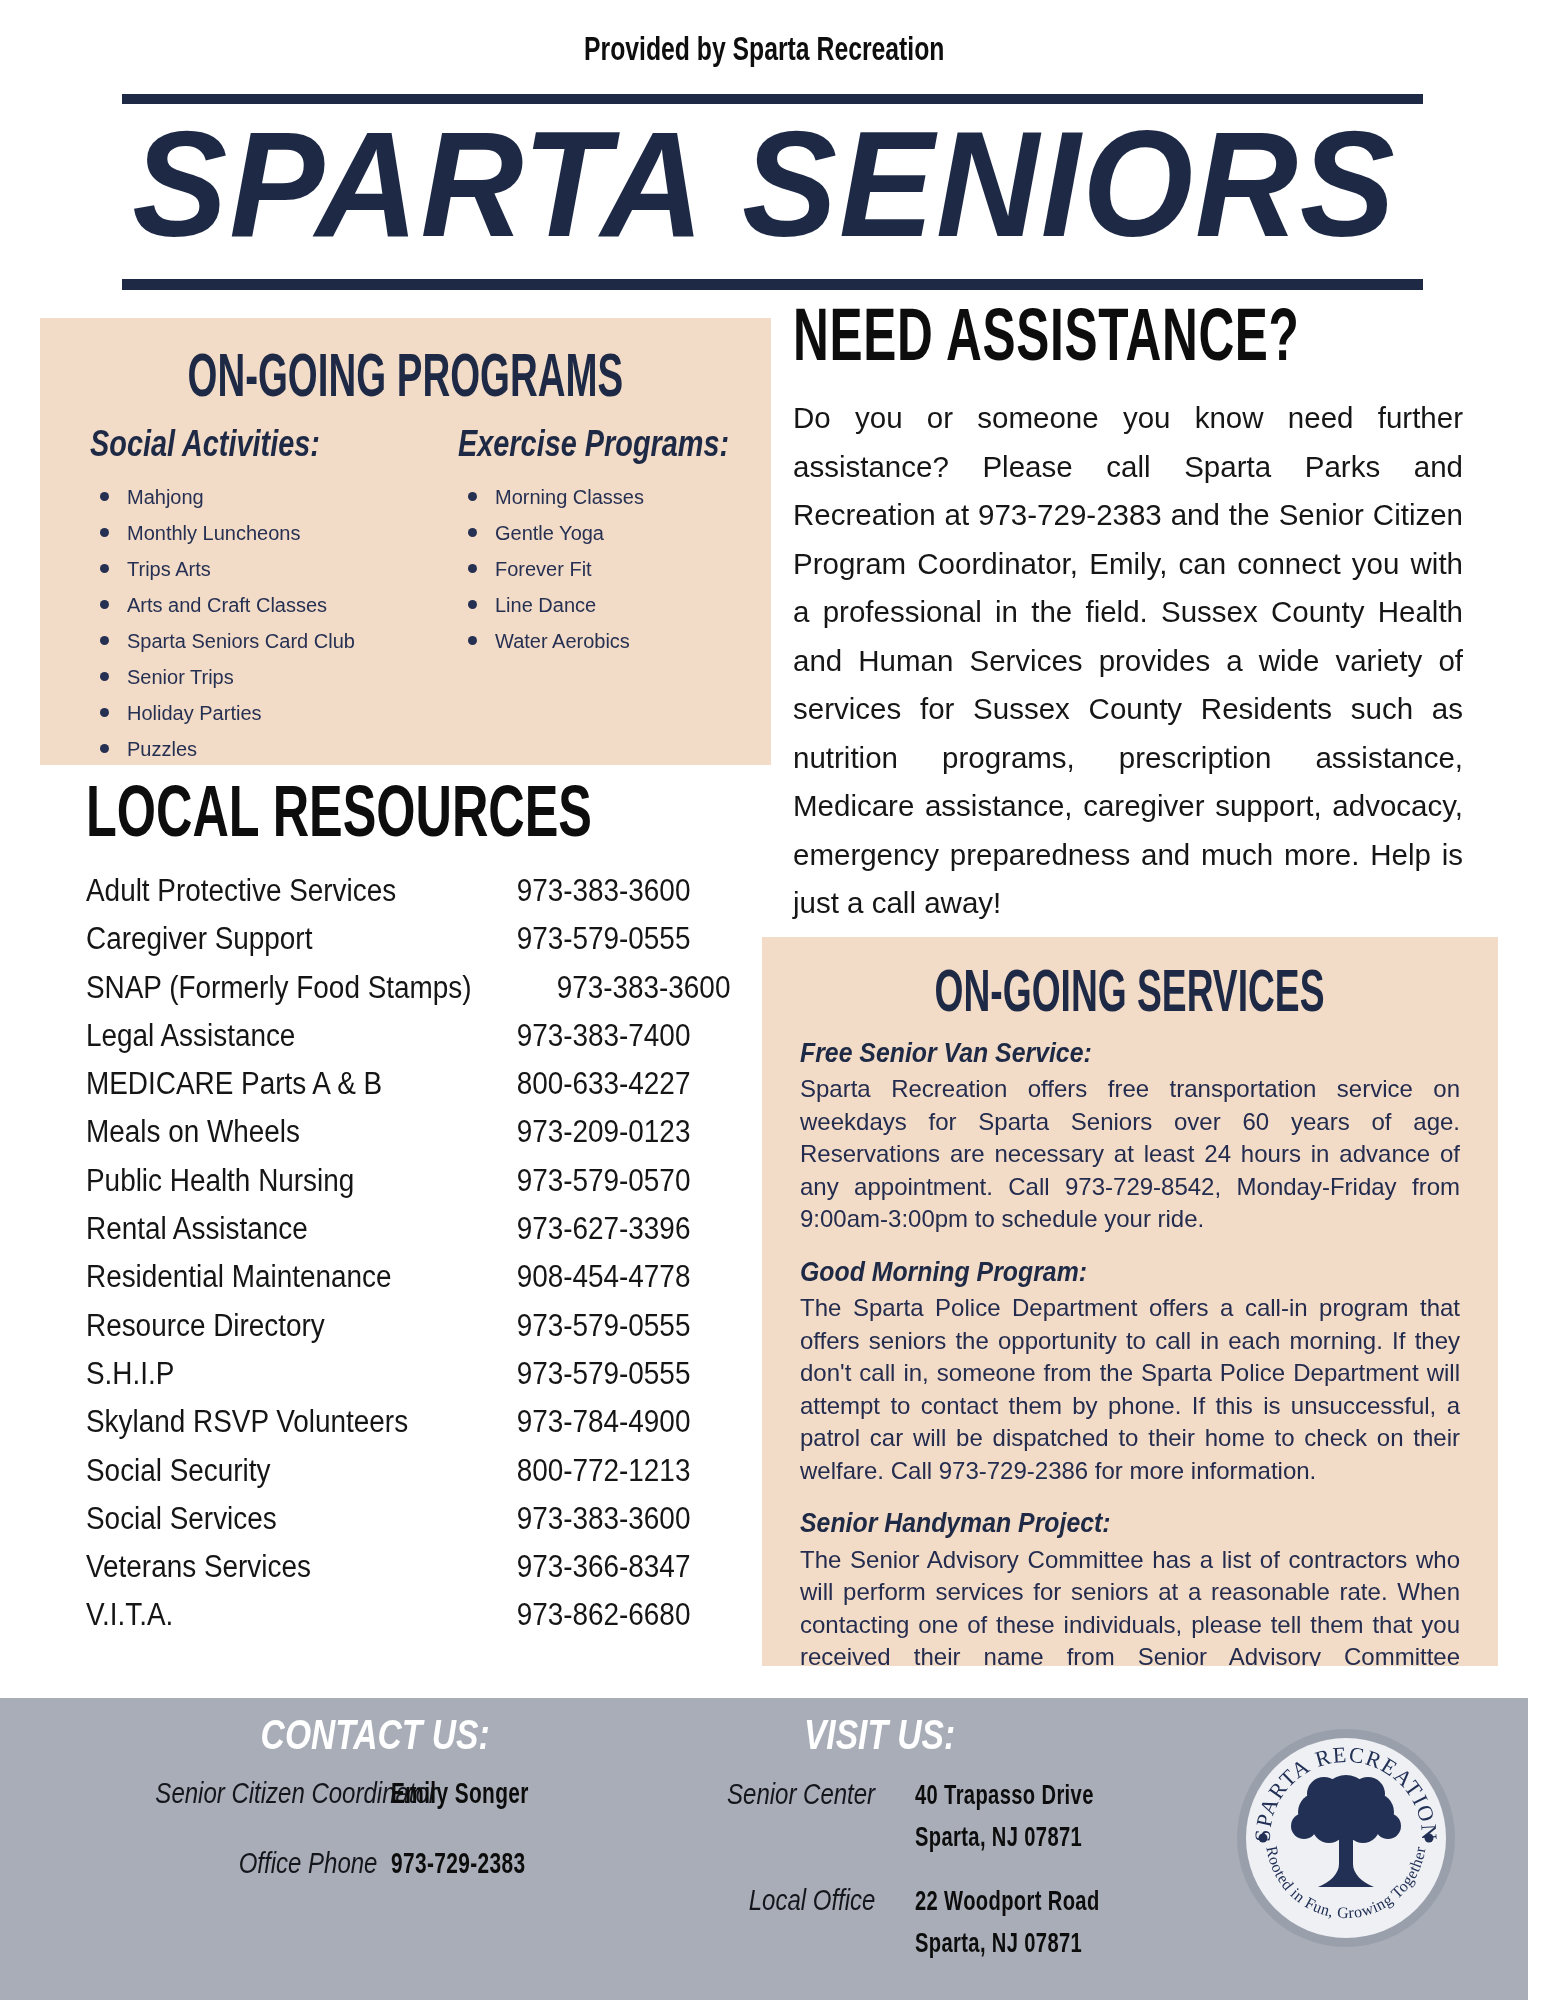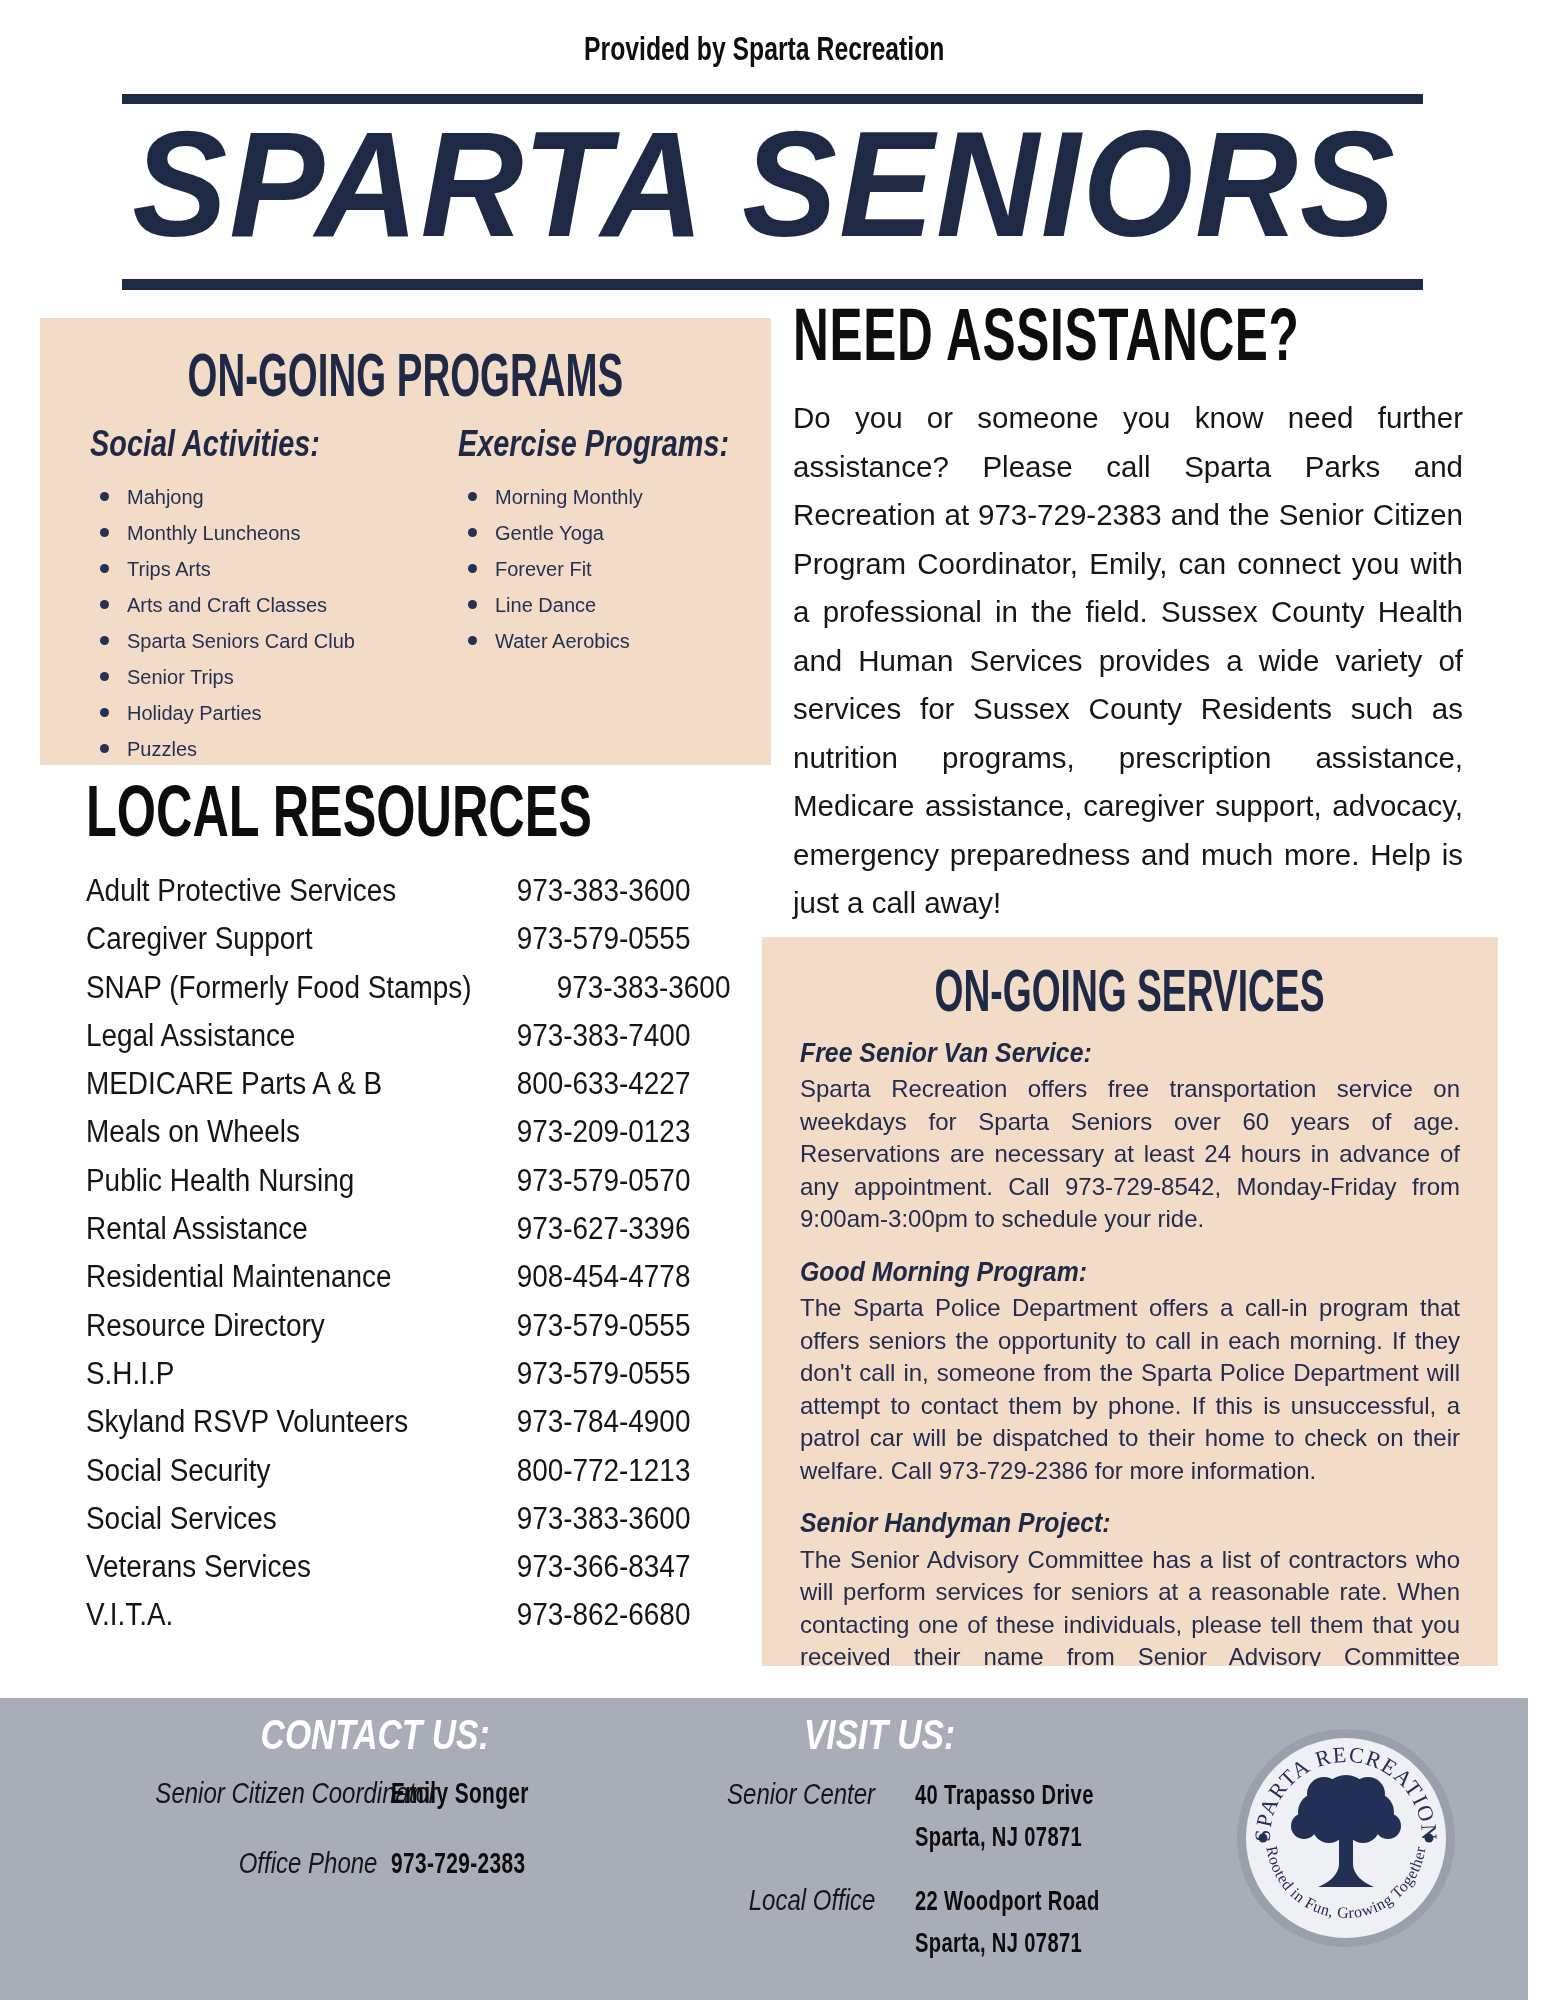--- a/index.html
+++ b/index.html
@@ -126,21 +126,21 @@
 
             <li><span>Puzzles</span></li>
           </ul>
       </div>
       <div class="prog-col">
         <h3>
           <span class="cx t-ph">Exercise Programs:</span>
         </h3>
         <ul>
 
-            <li><span>Morning Monthly</span></li>
+            <li><span>Morning Classes</span></li>
 
             <li><span>Gentle Yoga</span></li>
 
             <li><span>Forever Fit</span></li>
 
             <li><span>Line Dance</span></li>
 
             <li><span>Water Aerobics</span></li>
           </ul>
       </div>

